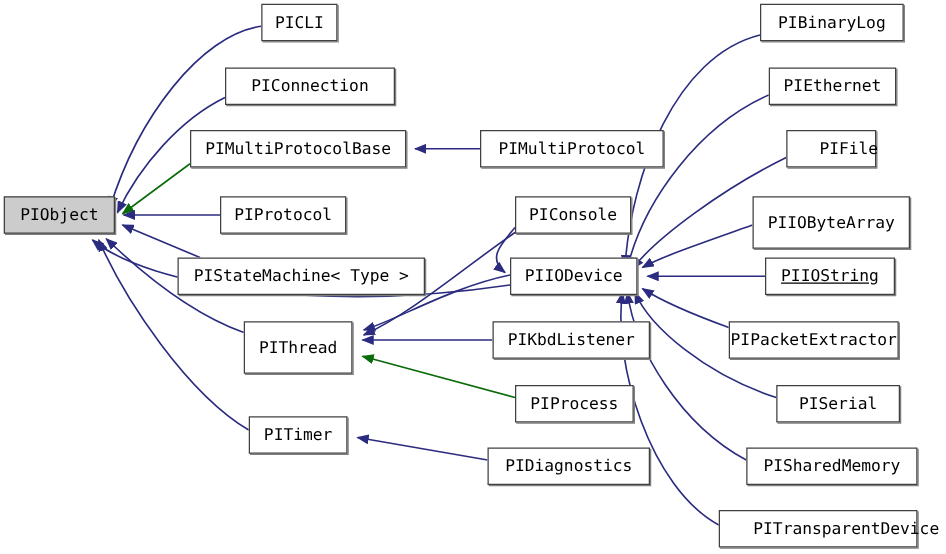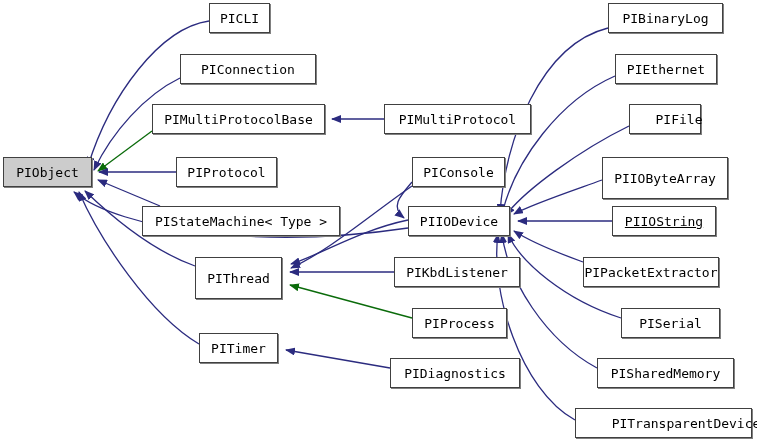--- a/index.html
+++ b/index.html
@@ -148,18 +148,18 @@
       </div>
       <div class="node" style="left: 583px; top: 257px; width: 136px; height: 30px;">
         <span class="node-label">PIPacketExtractor</span>
       </div>
       <div class="node" style="left: 621px; top: 308px; width: 99px; height: 30px;">
         <span class="node-label">PISerial</span>
       </div>
       <div class="node" style="left: 597px; top: 358px; width: 137px; height: 30px;">
         <span class="node-label">PISharedMemory</span>
       </div>
-      <div class="node" style="left: 575px; top: 408px; width: 177px; height: 30px; padding-left: 45px;">
+      <div class="node" style="left: 575px; top: 408px; width: 159px; height: 30px; padding-left: 45px;">
         <span class="node-label">PITransparentDevice</span>
       </div>
     </div>
 
 </div>
 
 </body></html>

